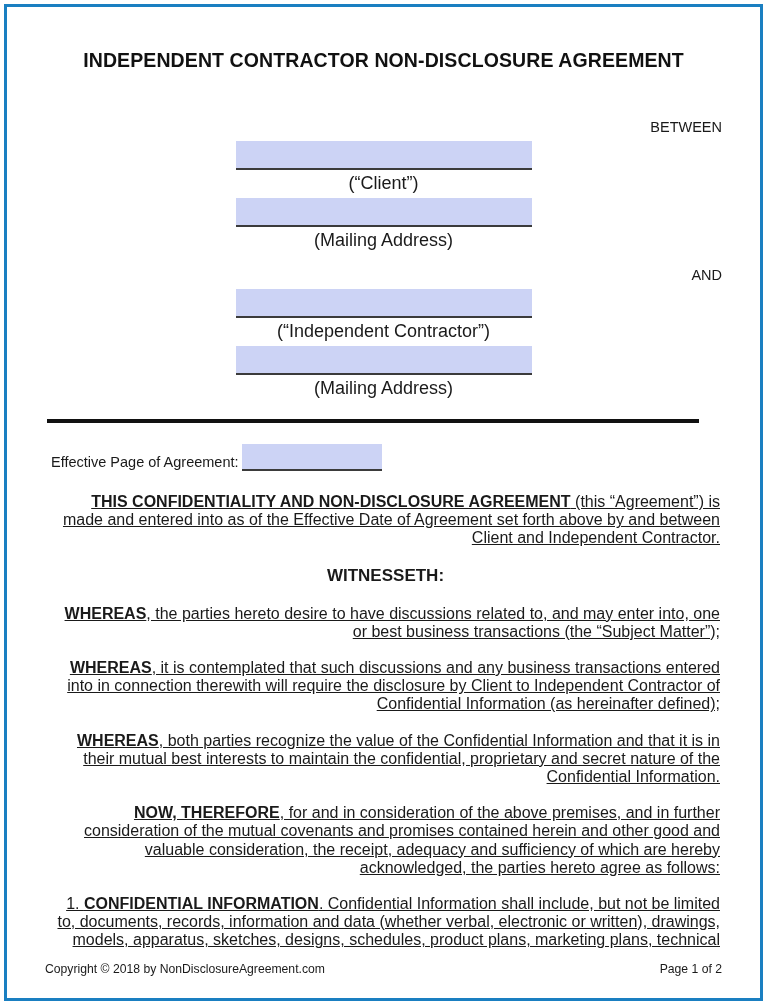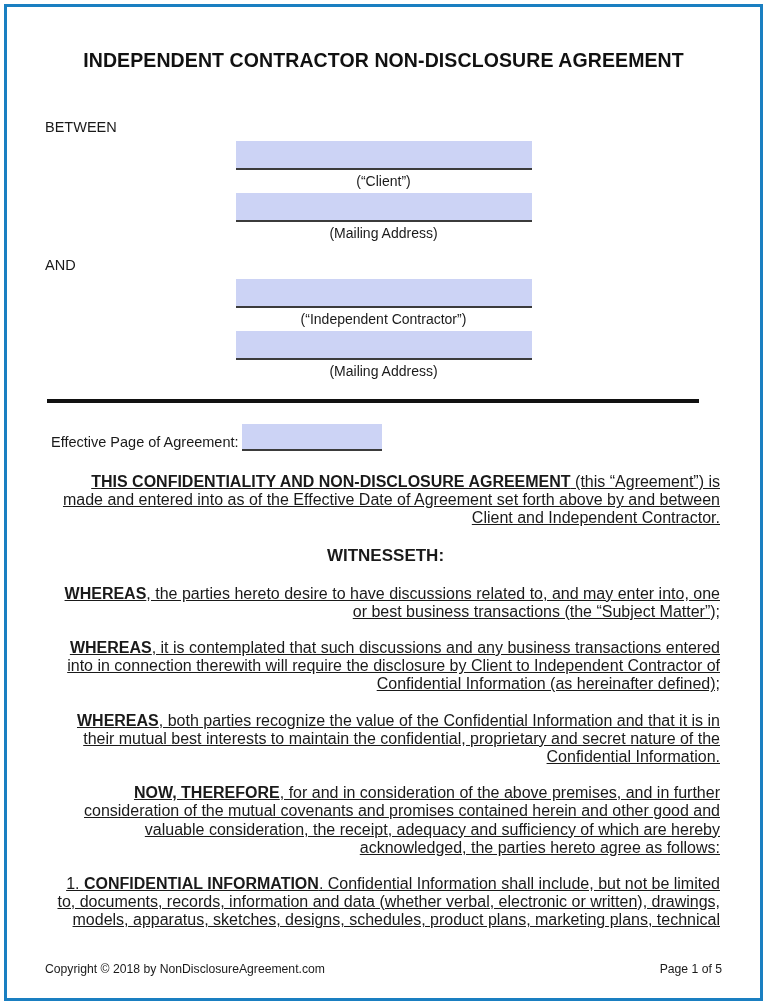--- a/index.html
+++ b/index.html
@@ -49,38 +49,38 @@
     margin: 0;
     padding-top: 42px;
     color: #111;
   }
 
   
   .party-block {
     margin-top: 47px;
   }
   .party-heading {
-    text-align: left;
+    text-align: right;
     font-size: 14.5px;
     color: #1a1a1a;
     margin: 0 0 6px 0;
   }
   .field-row {
     width: 296px;
     margin: 0 auto;
   }
   .field-box {
     height: 29px;
     background: #ccd3f5;
     border-bottom: 2.5px solid #3b3b3b;
     box-sizing: border-box;
   }
   .field-caption {
     text-align: center;
-    font-size: 14px;
+    font-size: 18px;
     color: #1a1a1a;
     margin: 3px 0 4px 0;
     white-space: nowrap;
   }
   .gap-and {
     height: 12px;
   }
 
   
   .divider {
@@ -209,18 +209,18 @@
         <p class="para"><span class="b">WHEREAS</span><span>, both parties recognize the value of the Confidential Information and that it is in their mutual best interests to maintain the confidential, proprietary and secret nature of the Confidential Information.</span></p>
 
         <p class="para"><span class="b">NOW, THEREFORE</span><span>, for and in consideration of the above premises, and in further consideration of the mutual covenants and promises contained herein and other good and valuable consideration, the receipt, adequacy and sufficiency of which are hereby acknowledged, the parties hereto agree as follows:</span></p>
 
         <p class="para"><span>1. </span><span class="b">CONFIDENTIAL INFORMATION</span><span>. Confidential Information shall include, but not be limited to, documents, records, information and data (whether verbal, electronic or written), drawings, models, apparatus, sketches, designs, schedules, product plans, marketing plans, technical</span></p>
 
       </div>
 
       <div class="footer">
         <span>Copyright © 2018 by NonDisclosureAgreement.com</span>
-        <span>Page 1 of 5</span>
+        <span>Page 1 of 2</span>
       </div>
 
     </div>
   </div>
 </div>
 
 </body></html>

